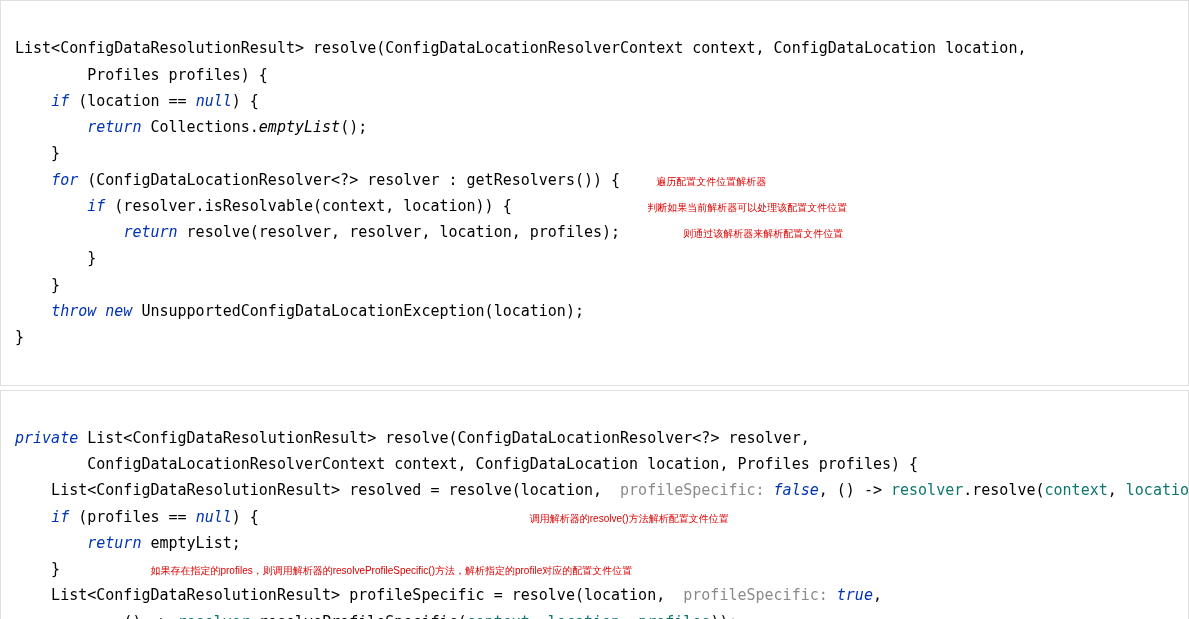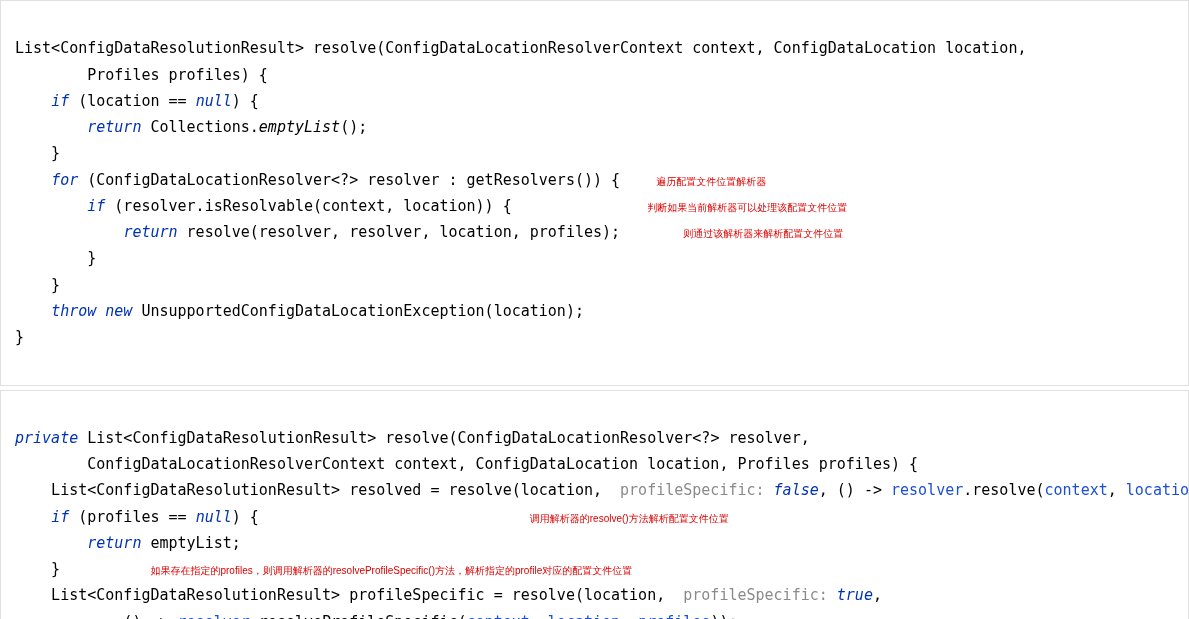--- a/index.html
+++ b/index.html
@@ -19,21 +19,21 @@
       border: 1px solid #e0e0e0;
       padding: 8px 14px;
       white-space: pre;
       overflow-x: auto;
       margin-bottom: 4px;
       position: relative;
     }
     .kw { color: #0033b3; font-style: italic; }
     .method-def { color: #000000; }
     .hint { color: #8a8a8a; }
-    .ident-purple { color: #1d4ed8; text-align: center; }
+    .ident-purple { color: #0f766e; text-align: center; }
     .annotation-red {
       color: #dc0000;
       font-family: "Microsoft YaHei", "SimSun", sans-serif;
       font-size: 10px;
       white-space: nowrap;
       margin-top: 6px;
     }
     pre { margin: 0; }
   </style>
 </head>

